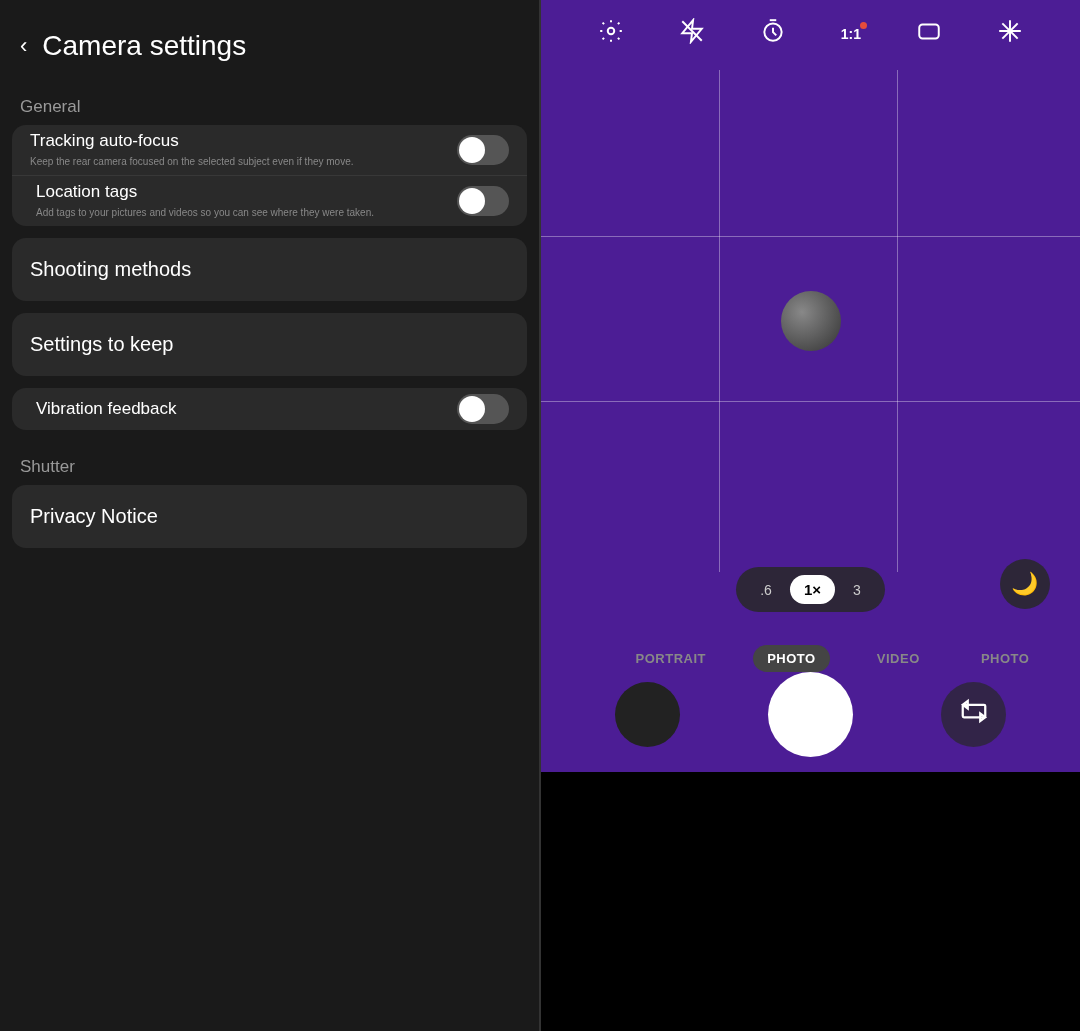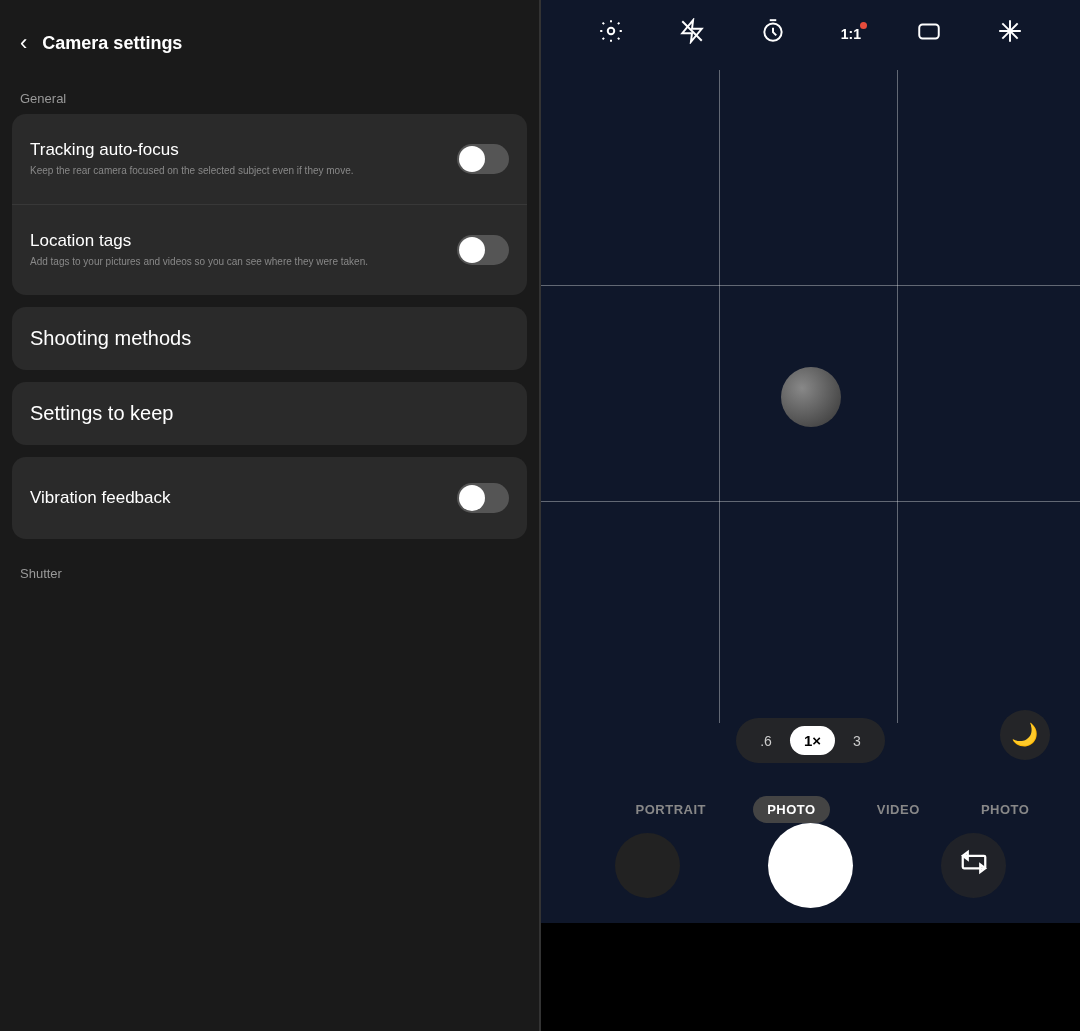--- a/index.html
+++ b/index.html
@@ -29,48 +29,49 @@
       padding: 30px 20px 20px 20px;
       gap: 15px;
     }
     .back-arrow {
       color: #fff;
       font-size: 22px;
       cursor: pointer;
     }
     .header-title {
       color: #fff;
-      font-size: 18px;
-      font-weight: 700;
+      font-size: 28px;
+      font-weight: 400;
       text-align: right;
     }
 
     .section-label {
       color: #999;
-      font-size: 13px;
+      font-size: 17px;
       padding: 15px 20px 8px 20px;
     }
 
     .settings-group {
       background: #2a2a2a;
       border-radius: 14px;
       margin: 0 12px 12px 12px;
       overflow: hidden;
     }
 
     .setting-item {
       display: flex;
       align-items: center;
       justify-content: space-between;
-      padding: 26px 18px;
+      padding: 6px 18px;
       border-bottom: 1px solid #383838;
       cursor: pointer;
     }
     .setting-item:last-child {
       border-bottom: none;
+      margin-left: 6px;
     }
 
     .setting-text {
       display: flex;
       flex-direction: column;
       gap: 4px;
       flex: 1;
       padding-right: 12px;
     }
     .setting-title {
@@ -143,22 +144,22 @@
       border-bottom: none;
     }
     .nav-title {
       color: #fff;
       font-size: 20px;
     }
 
     
     .right-panel {
       width: 540px;
-      height: 923px;
-      background: #0f172a;
+      height: 772px;
+      background: #4c1d95;
       position: relative;
       overflow: hidden;
     }
 
     
     .top-icons {
       display: flex;
       justify-content: space-around;
       align-items: center;
       padding: 18px 30px;
@@ -397,20 +398,23 @@
       </div>
       <div class="toggle off">
         <div class="toggle-knob"></div>
       </div>
     </div>
   </div>
 
   <div class="section-label">Shutter</div>
 
   <div class="settings-group">
+    <div class="nav-item">
+      <span class="nav-title">Privacy Notice</span>
+    </div>
   </div>
 
 </div>
 
 <div class="panel-divider"></div>
 
 <div class="right-panel">
 
   <div class="top-icons">
     <span class="top-icon">

